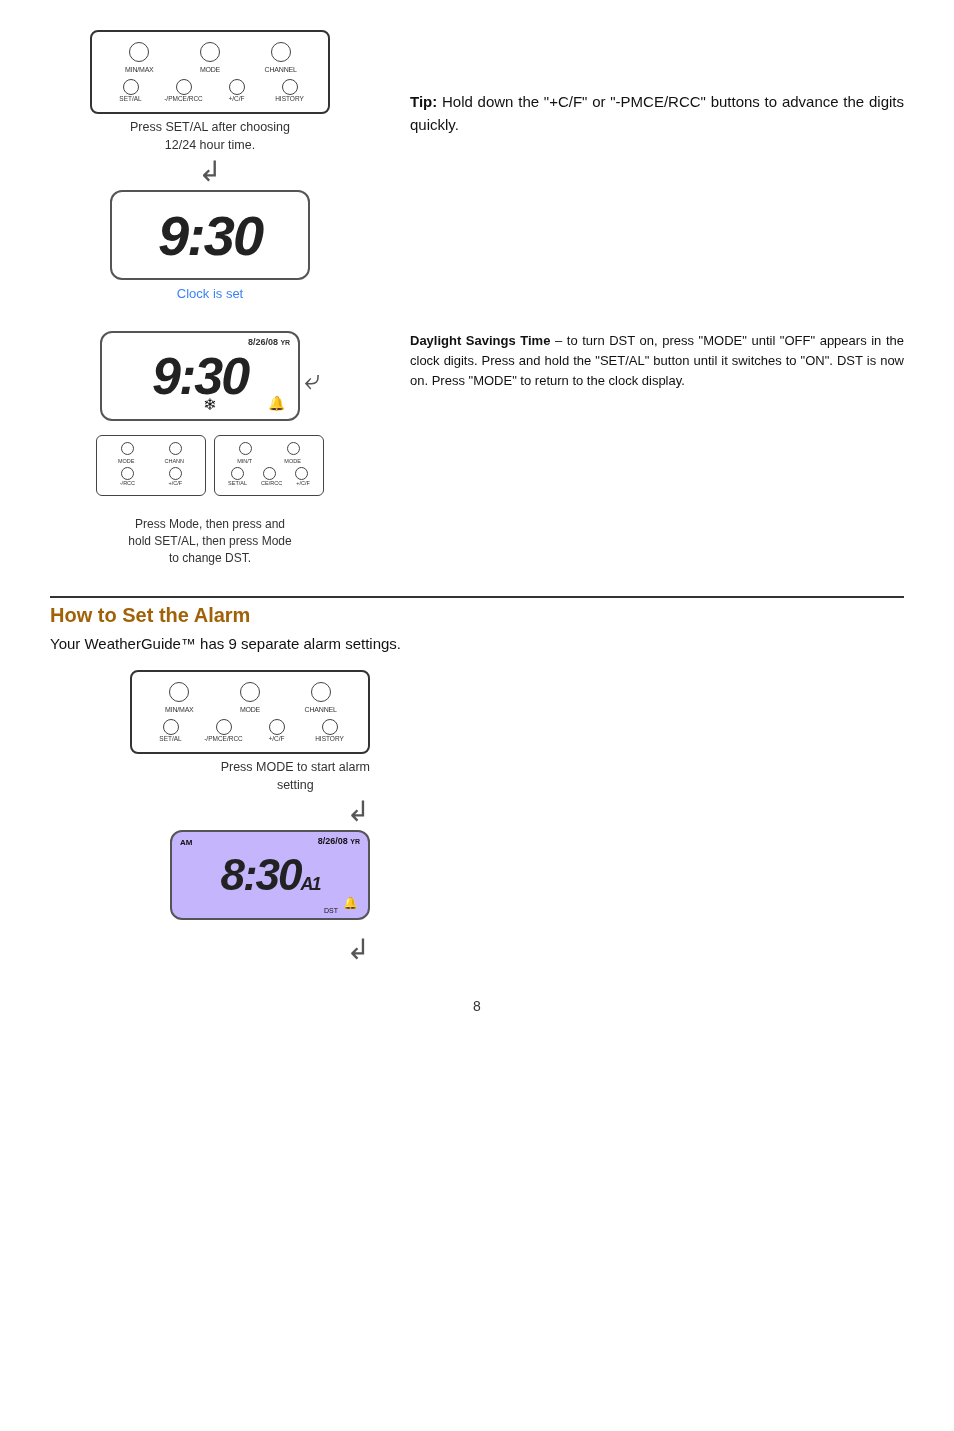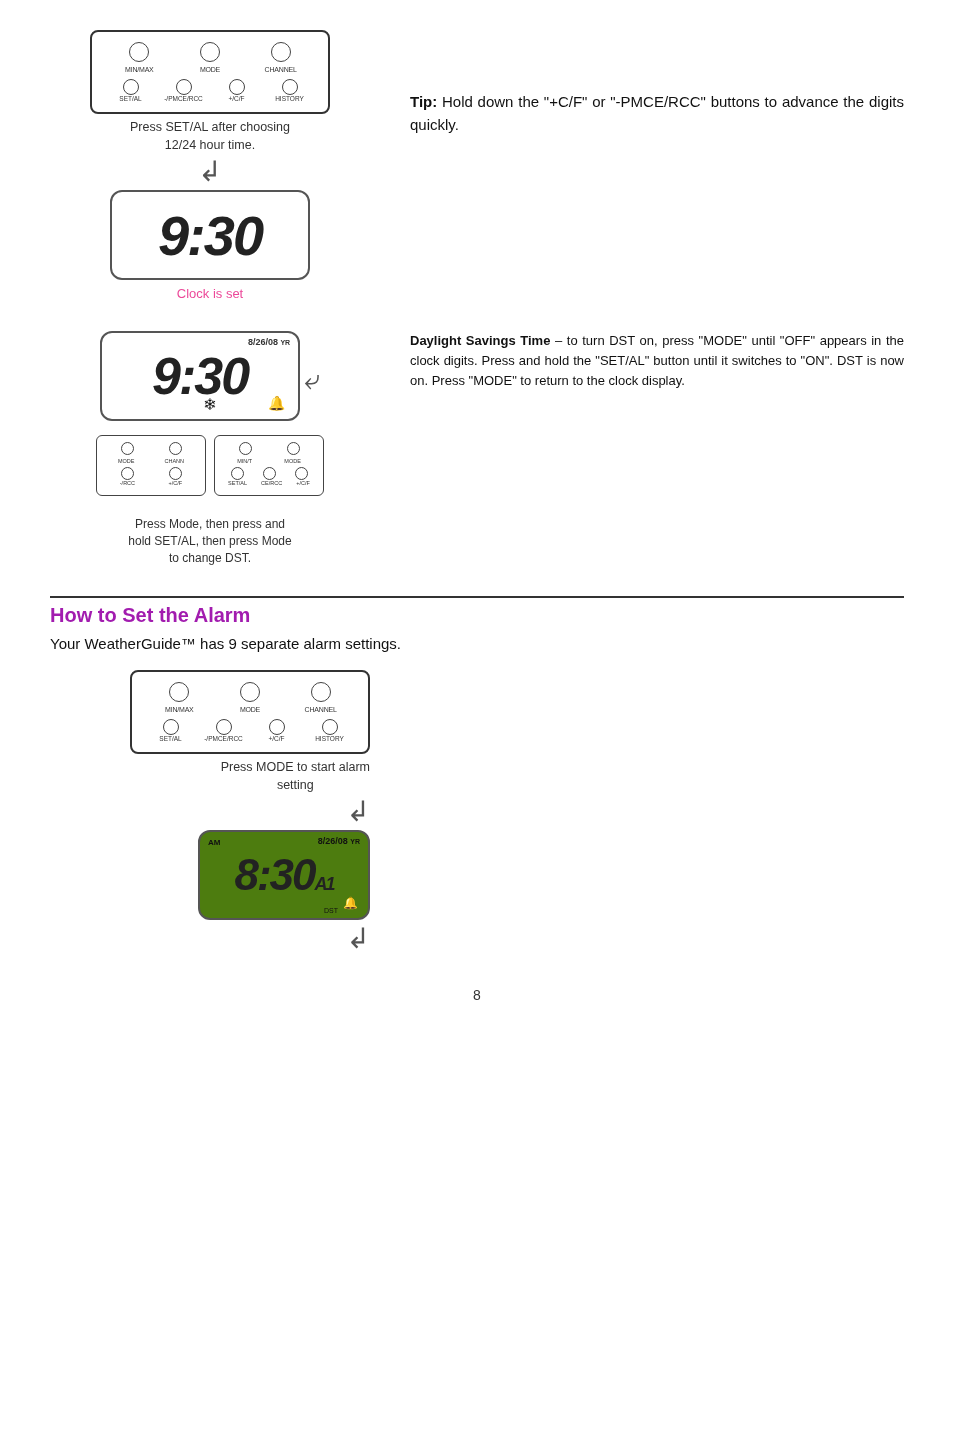--- a/index.html
+++ b/index.html
@@ -118,21 +118,21 @@
       font-size: 56px;
       font-weight: bold;
       font-style: italic;
       color: #222;
       letter-spacing: -2px;
     }
 
     .clock-label {
       text-align: center;
       font-size: 13px;
-      color: #ec4899;
+      color: #3b82f6;
       margin-top: 6px;
     }
 
     
     .tip-text {
       font-size: 15px;
       line-height: 1.55;
       text-align: justify;
     }
 
@@ -271,21 +271,21 @@
     
     .alarm-header {
       border-top: 2px solid #333;
       padding-top: 6px;
       margin-bottom: 8px;
     }
 
     .alarm-title {
       font-size: 20px;
       font-weight: bold;
-      color: #a21caf;
+      color: #a16207;
       margin-bottom: 6px;
     }
 
     .alarm-subtitle {
       font-size: 15px;
       margin-bottom: 18px;
     }
 
     .alarm-section {
       display: flex;
@@ -315,28 +315,28 @@
     .alarm-sub-title {
       font-weight: bold;
       font-size: 16px;
       margin-bottom: 10px;
     }
 
     
     .alarm-clock-display {
       border: 2.5px solid #555;
       border-radius: 12px;
-      width: 172px;
+      width: 200px;
       height: 90px;
       display: flex;
       align-items: center;
       justify-content: center;
-      background: #4d7c0f;
+      background: #c4b5fd;
       position: relative;
-      margin-bottom: 1px;
+      margin-bottom: 12px;
     }
 
     .alarm-clock-time {
       font-size: 44px;
       font-weight: bold;
       font-style: italic;
       color: #222;
       letter-spacing: -2px;
     }
 

